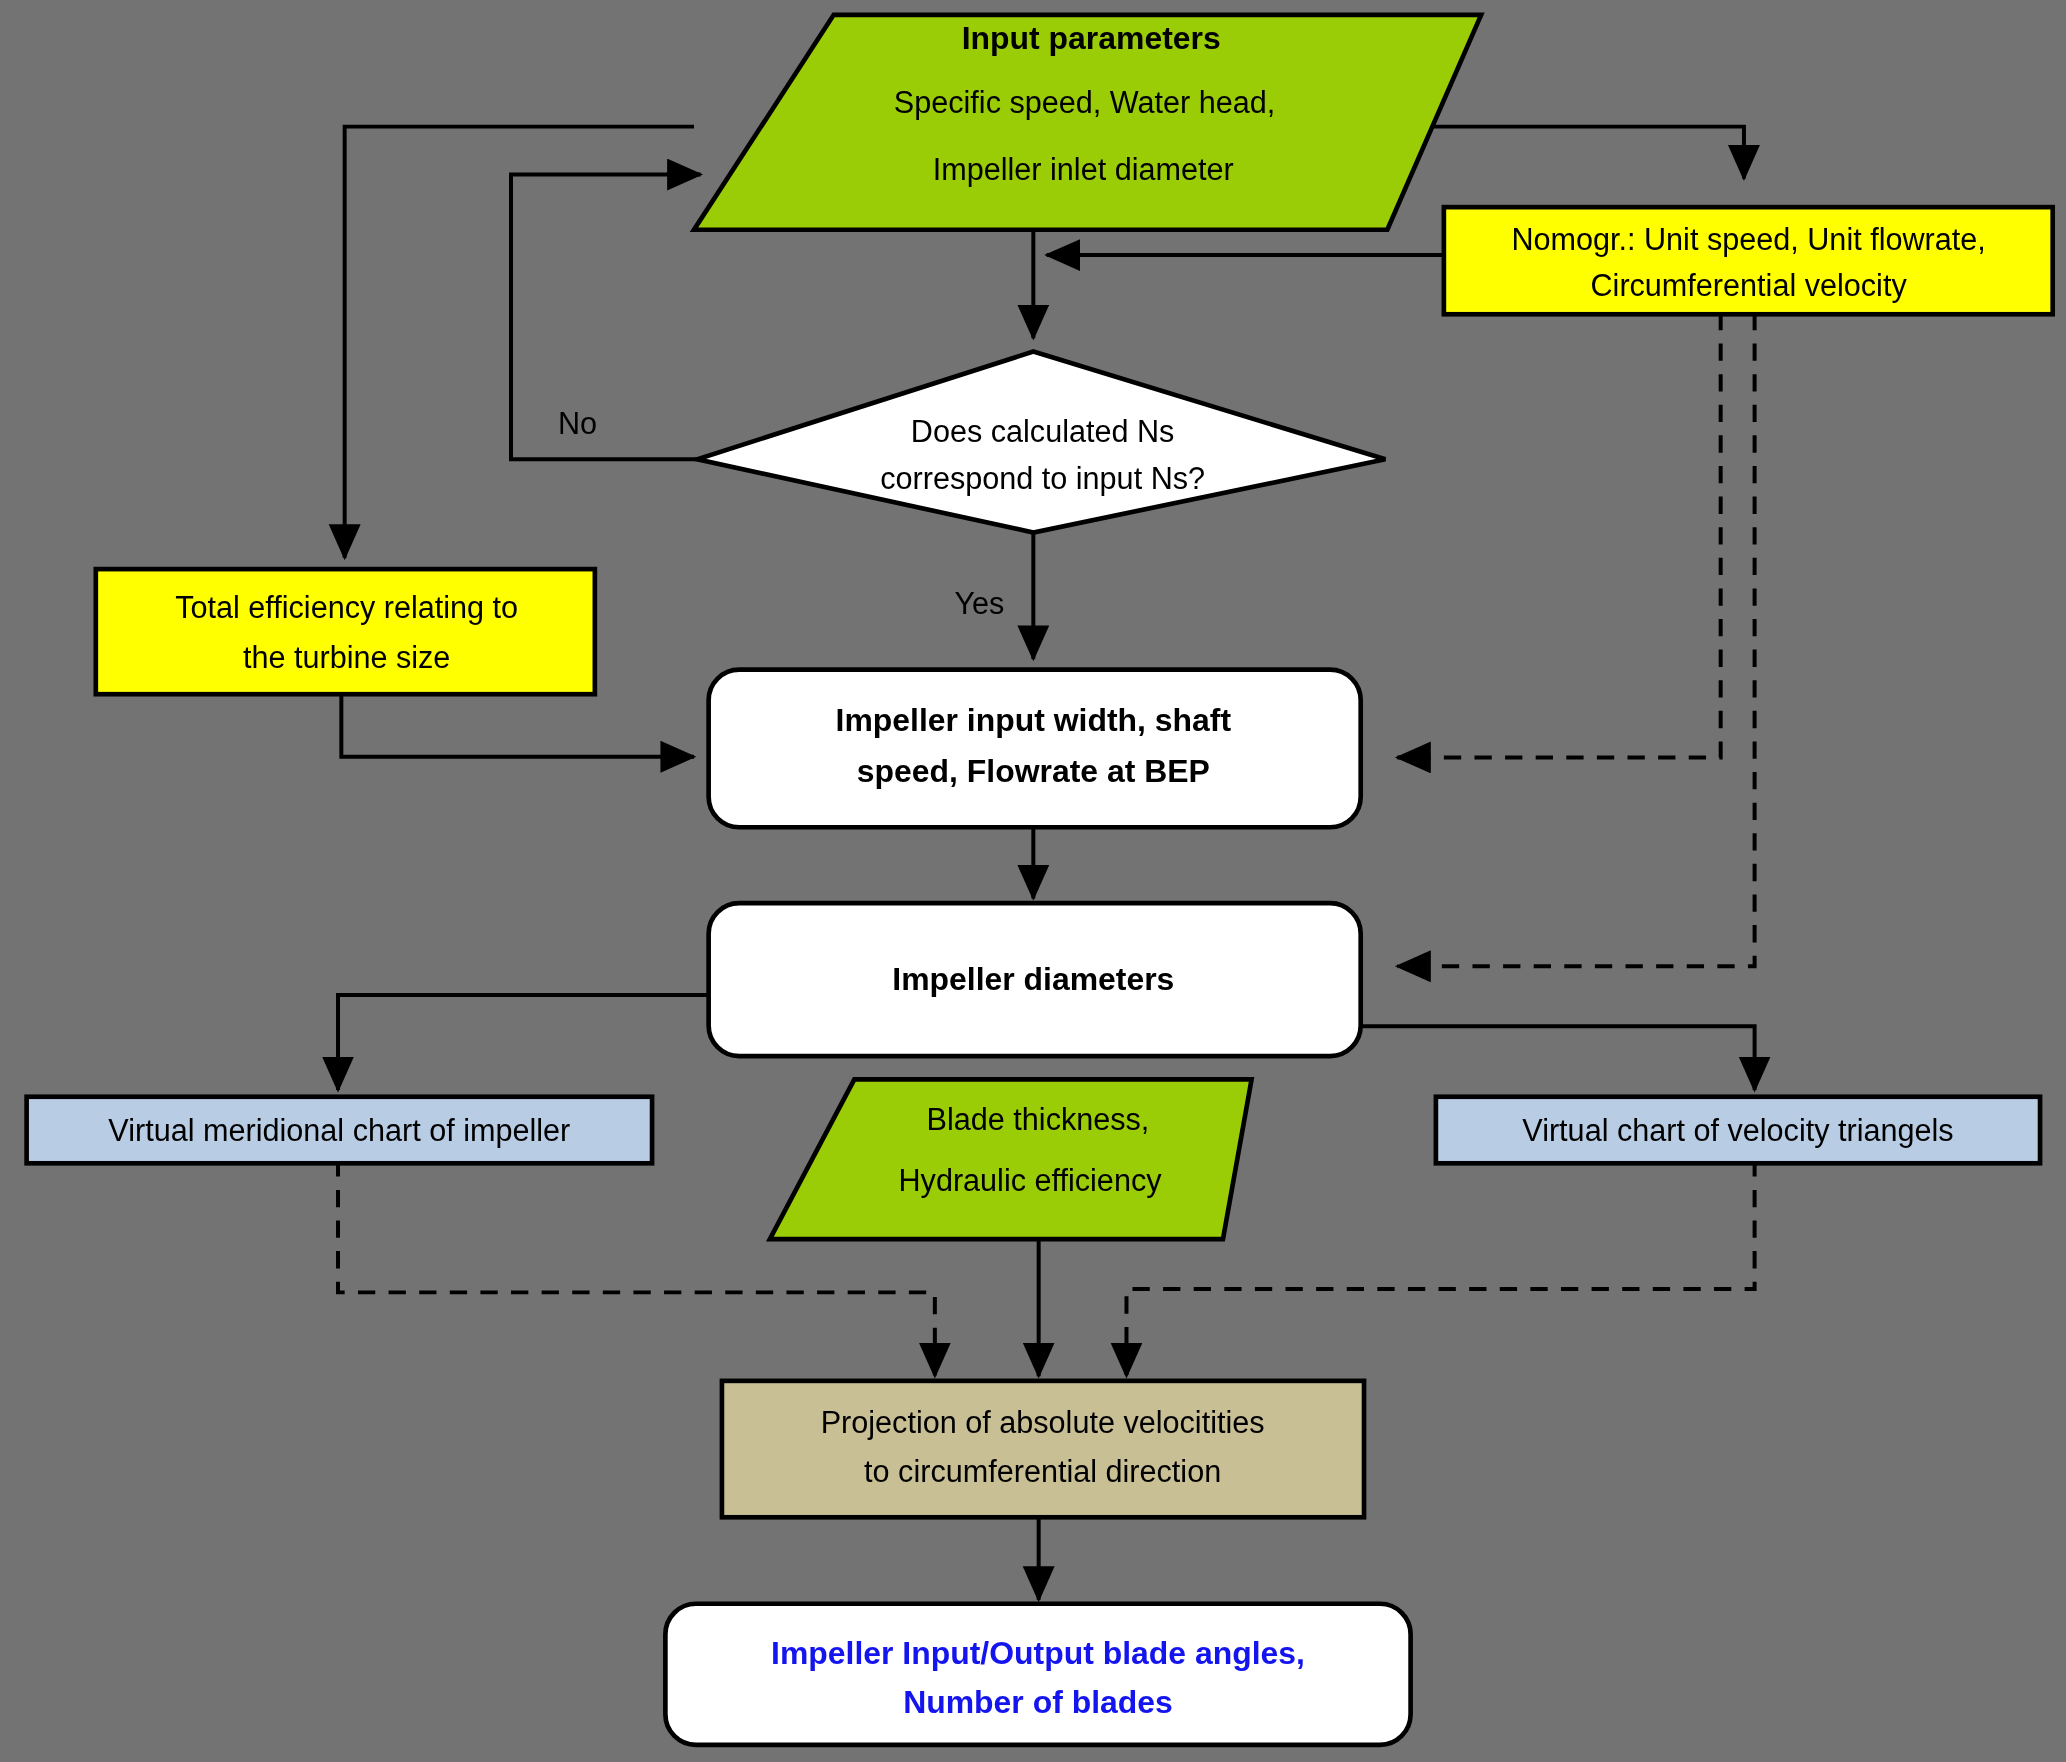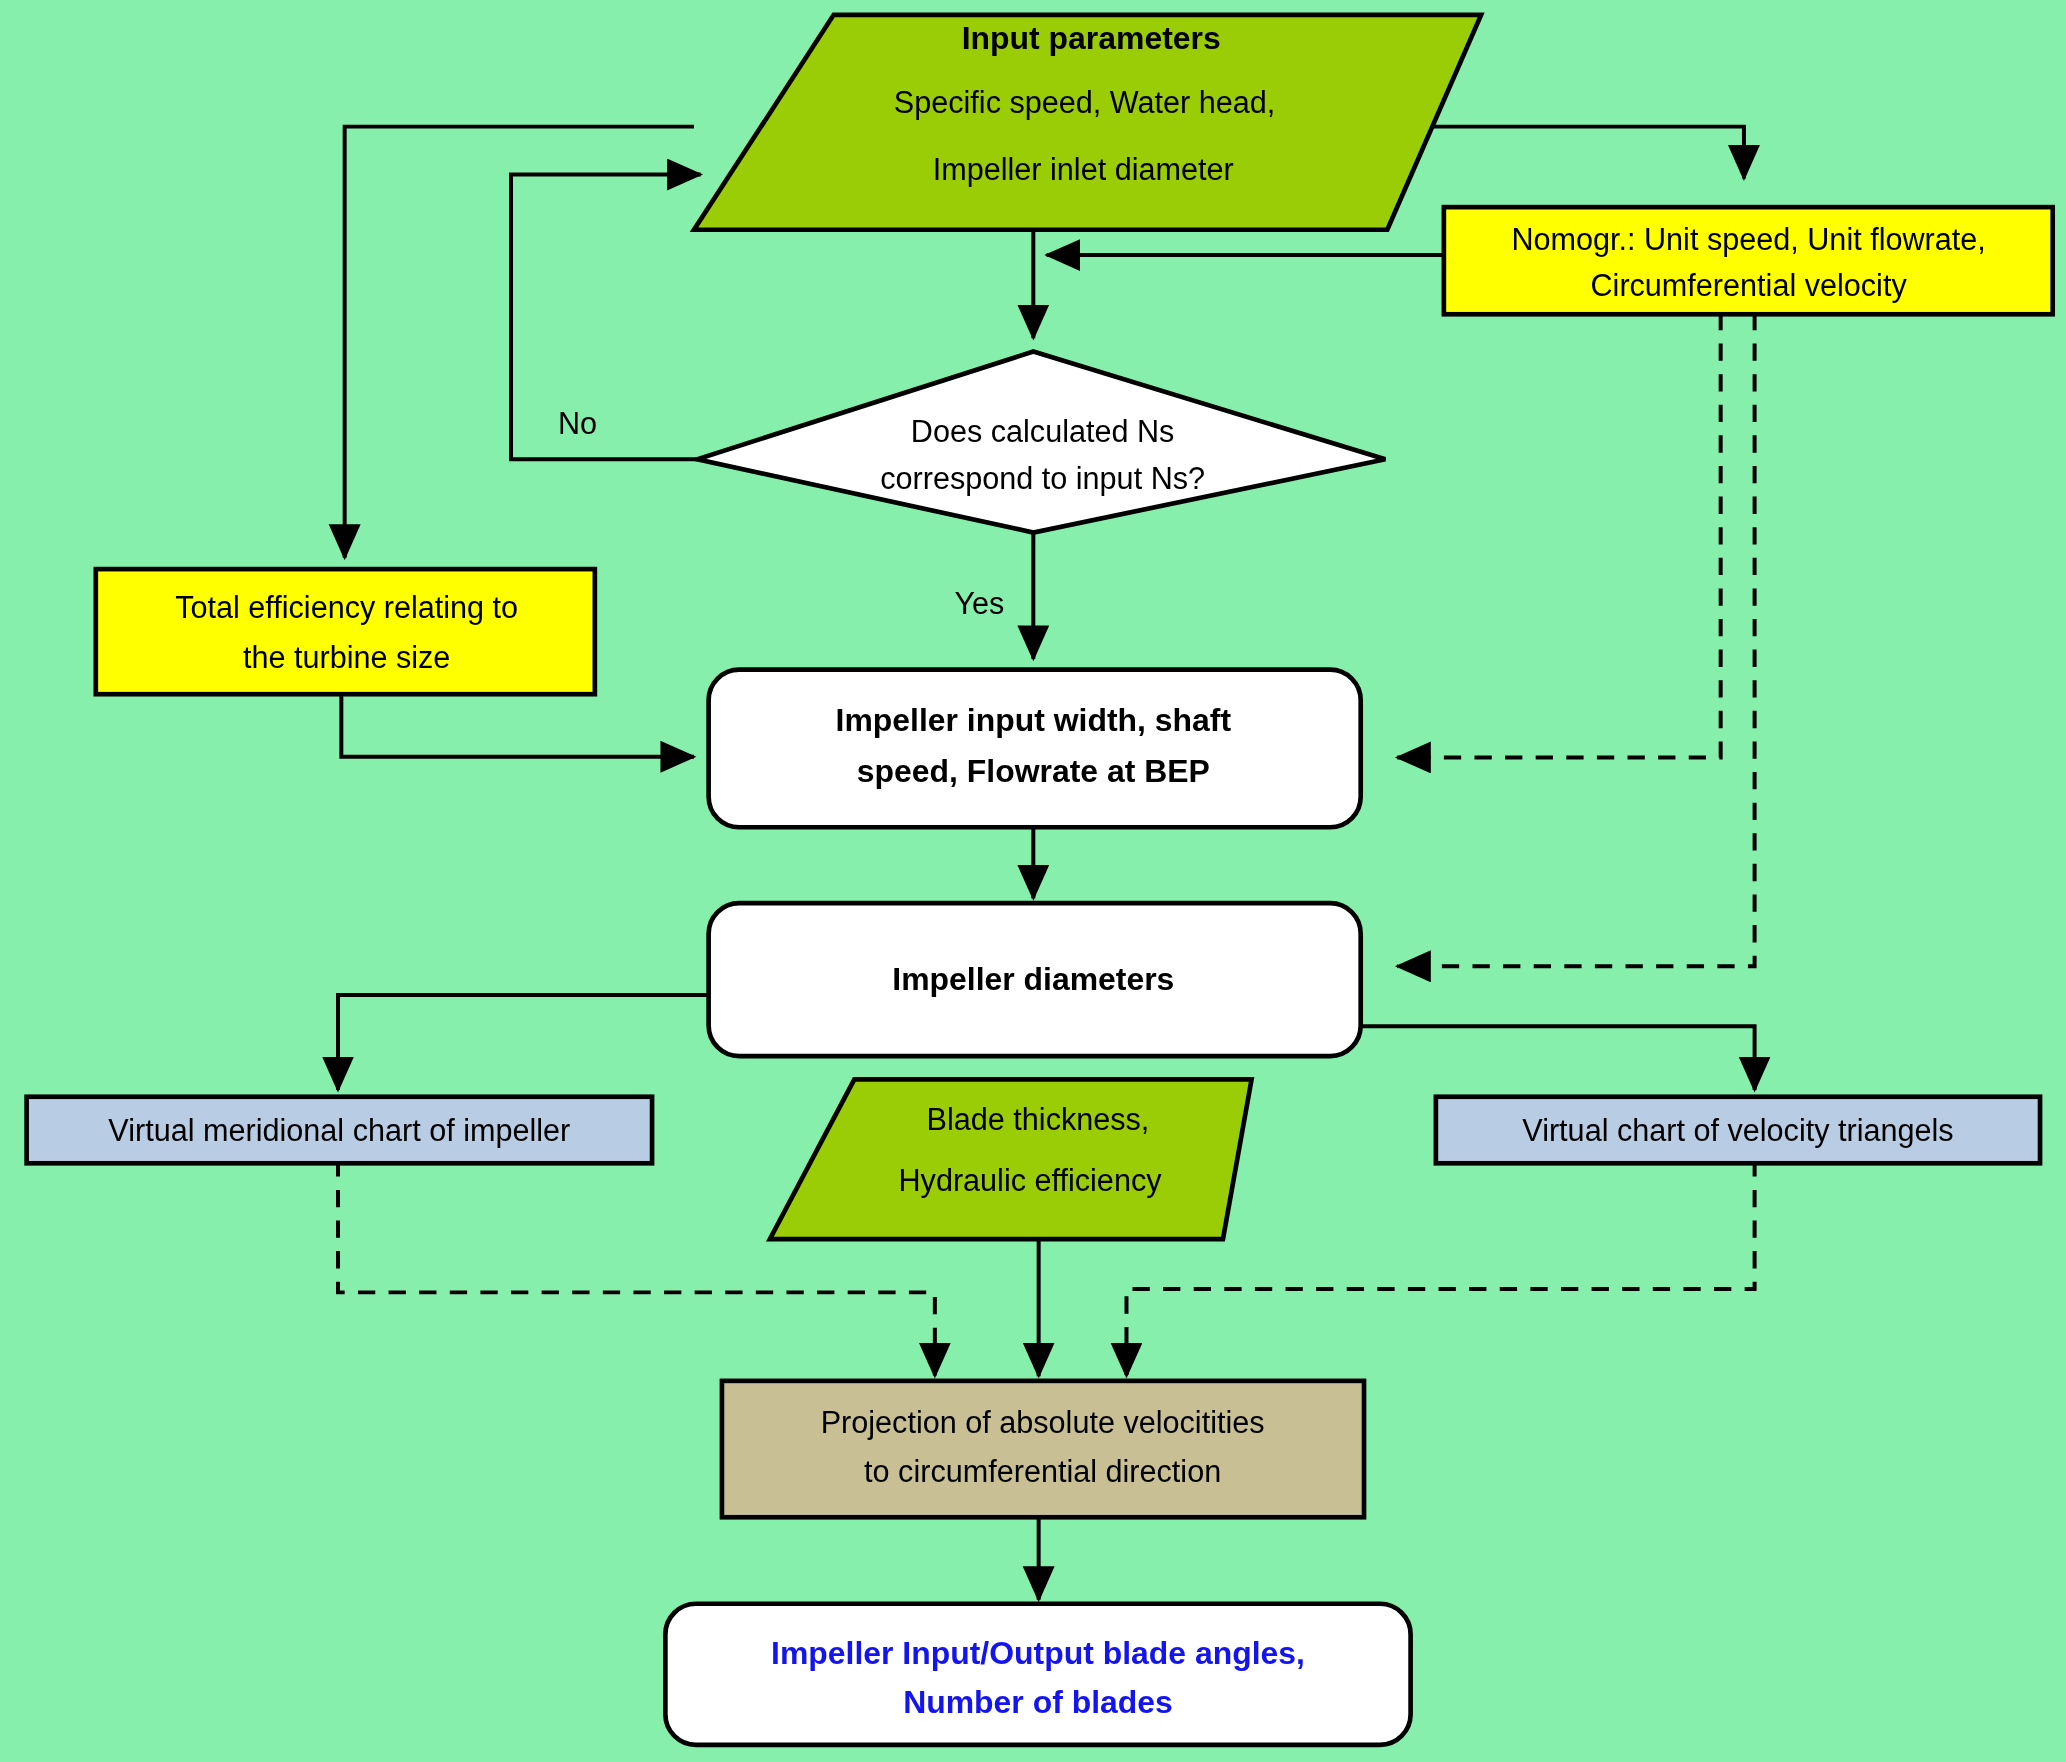--- a/index.html
+++ b/index.html
@@ -1,17 +1,17 @@
 <!DOCTYPE html>
 <html style="font-size:10.6px"><head>
 <meta charset="utf-8">
 <style>
   html,body{margin:0;padding:0;background:#ffffff;}
   body{font-family:"Liberation Sans", sans-serif;}
-  #stage{position:relative;width:2066px;height:1763px;background:#86efac;overflow:hidden;}
+  #stage{position:relative;width:2066px;height:1763px;background:#737373;overflow:hidden;}
   svg{display:block;}
   .nodeText{font-family:"Liberation Sans", sans-serif;fill:#000000;text-anchor:middle;dominant-baseline:middle;}
   .t-norm{font-size:46px;font-weight:400;}
   .t-bold{font-size:48px;font-weight:700;}
   .t-blue{font-size:48px;font-weight:700;fill:#1414ef;}
   .t-lbl{font-size:46px;font-weight:400;}
   .edge{stroke:#000000;stroke-width:6;fill:none;}
   .edge-d{stroke:#000000;stroke-width:6;fill:none;stroke-dasharray:26 20;}
   .shape{stroke:#000000;stroke-width:7;}
 </style>

